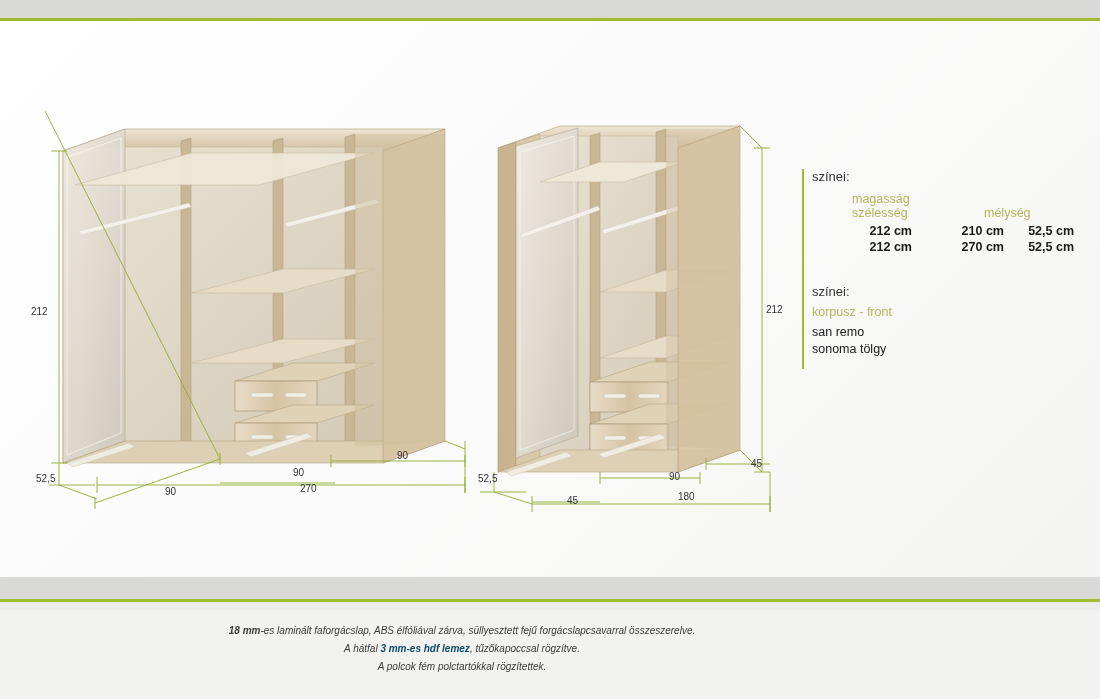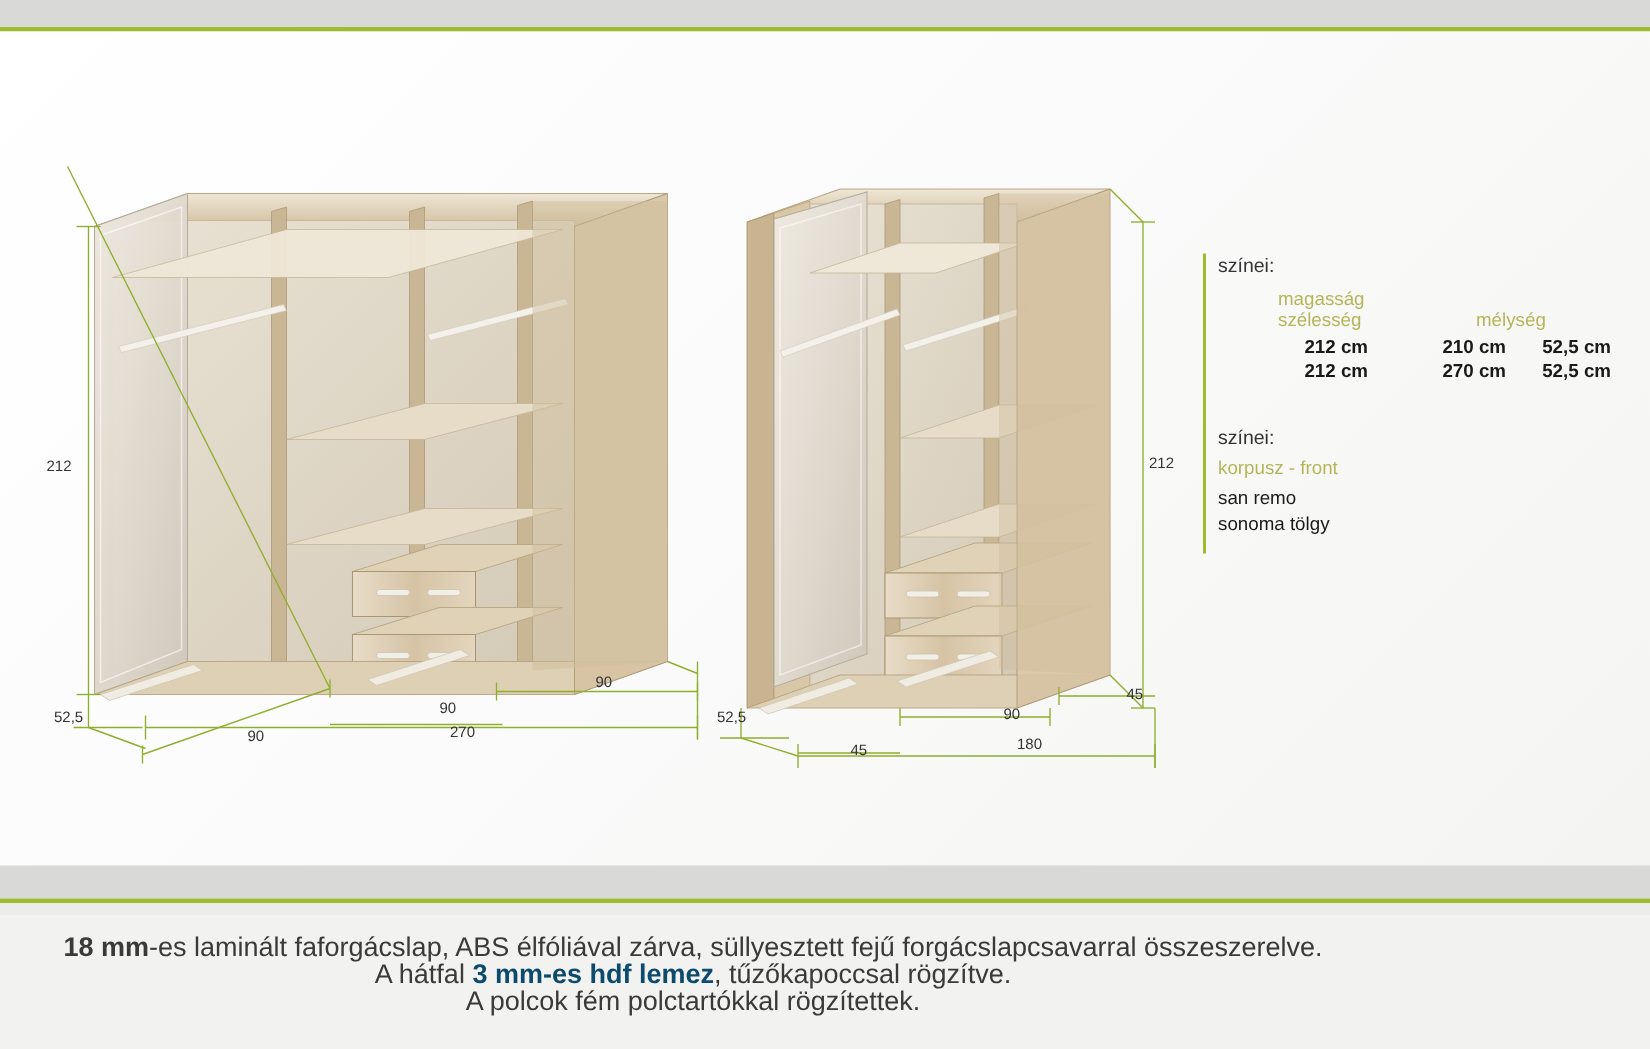--- a/index.html
+++ b/index.html
@@ -17,21 +17,21 @@
   .topbar-line{position:absolute;left:0;top:18px;width:1100px;height:3px;background:#9fbb2f;}
   .canvas{position:absolute;left:0;top:21px;width:1100px;height:556px;
           background:linear-gradient(135deg,#ffffff 0%,#fbfbfb 45%,#f4f4f2 100%);}
   .botbar1{position:absolute;left:0;top:577px;width:1100px;height:22px;background:#d9d9d7;}
   .botline{position:absolute;left:0;top:599px;width:1100px;height:3px;background:#9fbb2f;}
   .botbar2{position:absolute;left:0;top:602px;width:1100px;height:8px;background:#ececea;}
   .footer{position:absolute;left:0;top:610px;width:1100px;height:89px;background:#f2f2f0;}
 
   .footer-text{
     position:absolute;left:0;top:12px;width:924px;text-align:center;
-    font-size:18px;color:#3a3a3a;line-height:18px;
+    font-size:10px;color:#3a3a3a;line-height:18px;font-style:italic;
   }
   .bold{font-weight:bold;}
   .green{color:#0c4a6e;font-weight:bold;}
 
   
   .panel{position:absolute;left:812px;top:148px;width:270px;height:200px;}
   .panel .vline{position:absolute;left:-10px;top:0;width:2px;height:200px;background:#9fbb2f;}
   .panel h4{margin:0;font-size:13px;font-weight:normal;color:#333;}
   .tbl{margin-top:8px;font-size:12.5px;}
   .tbl .hdr span{color:#b5b55a;display:inline-block;padding-left:40px;}

